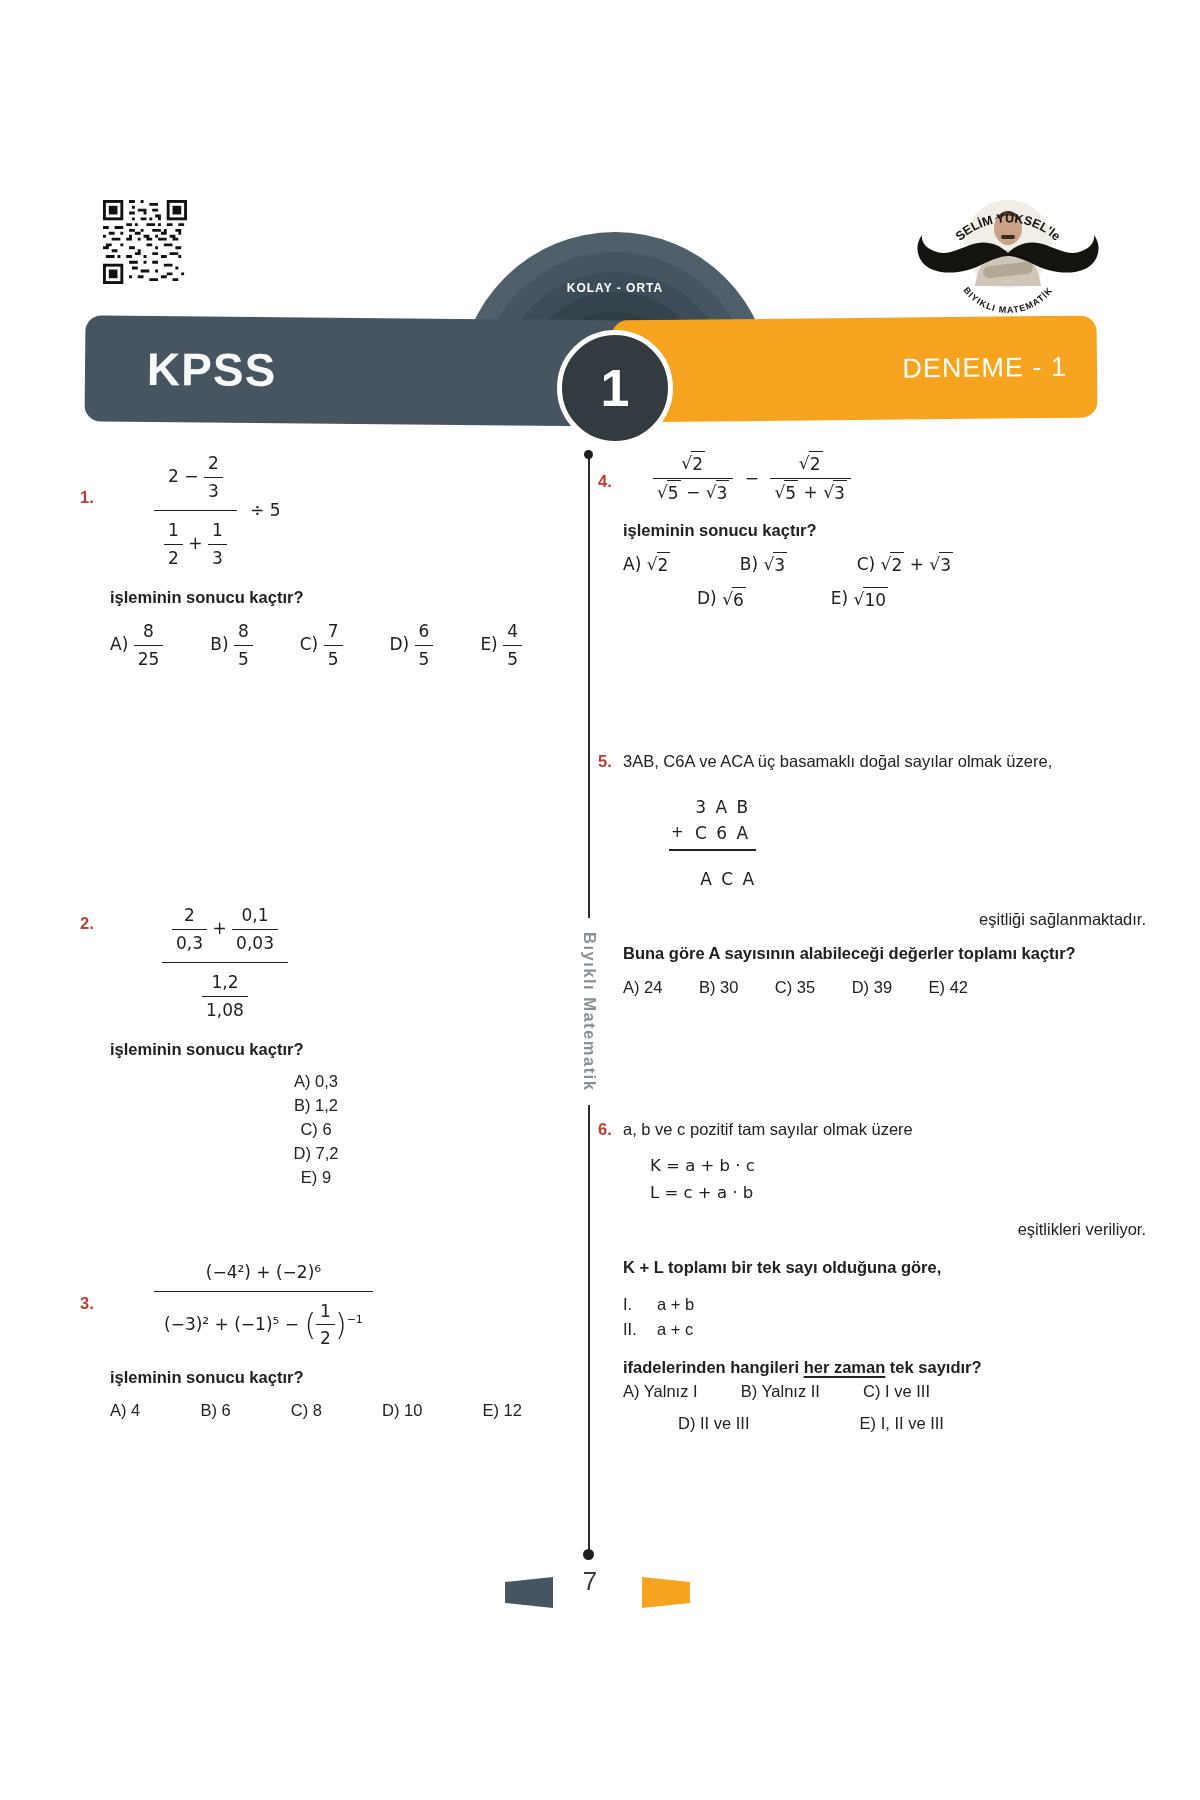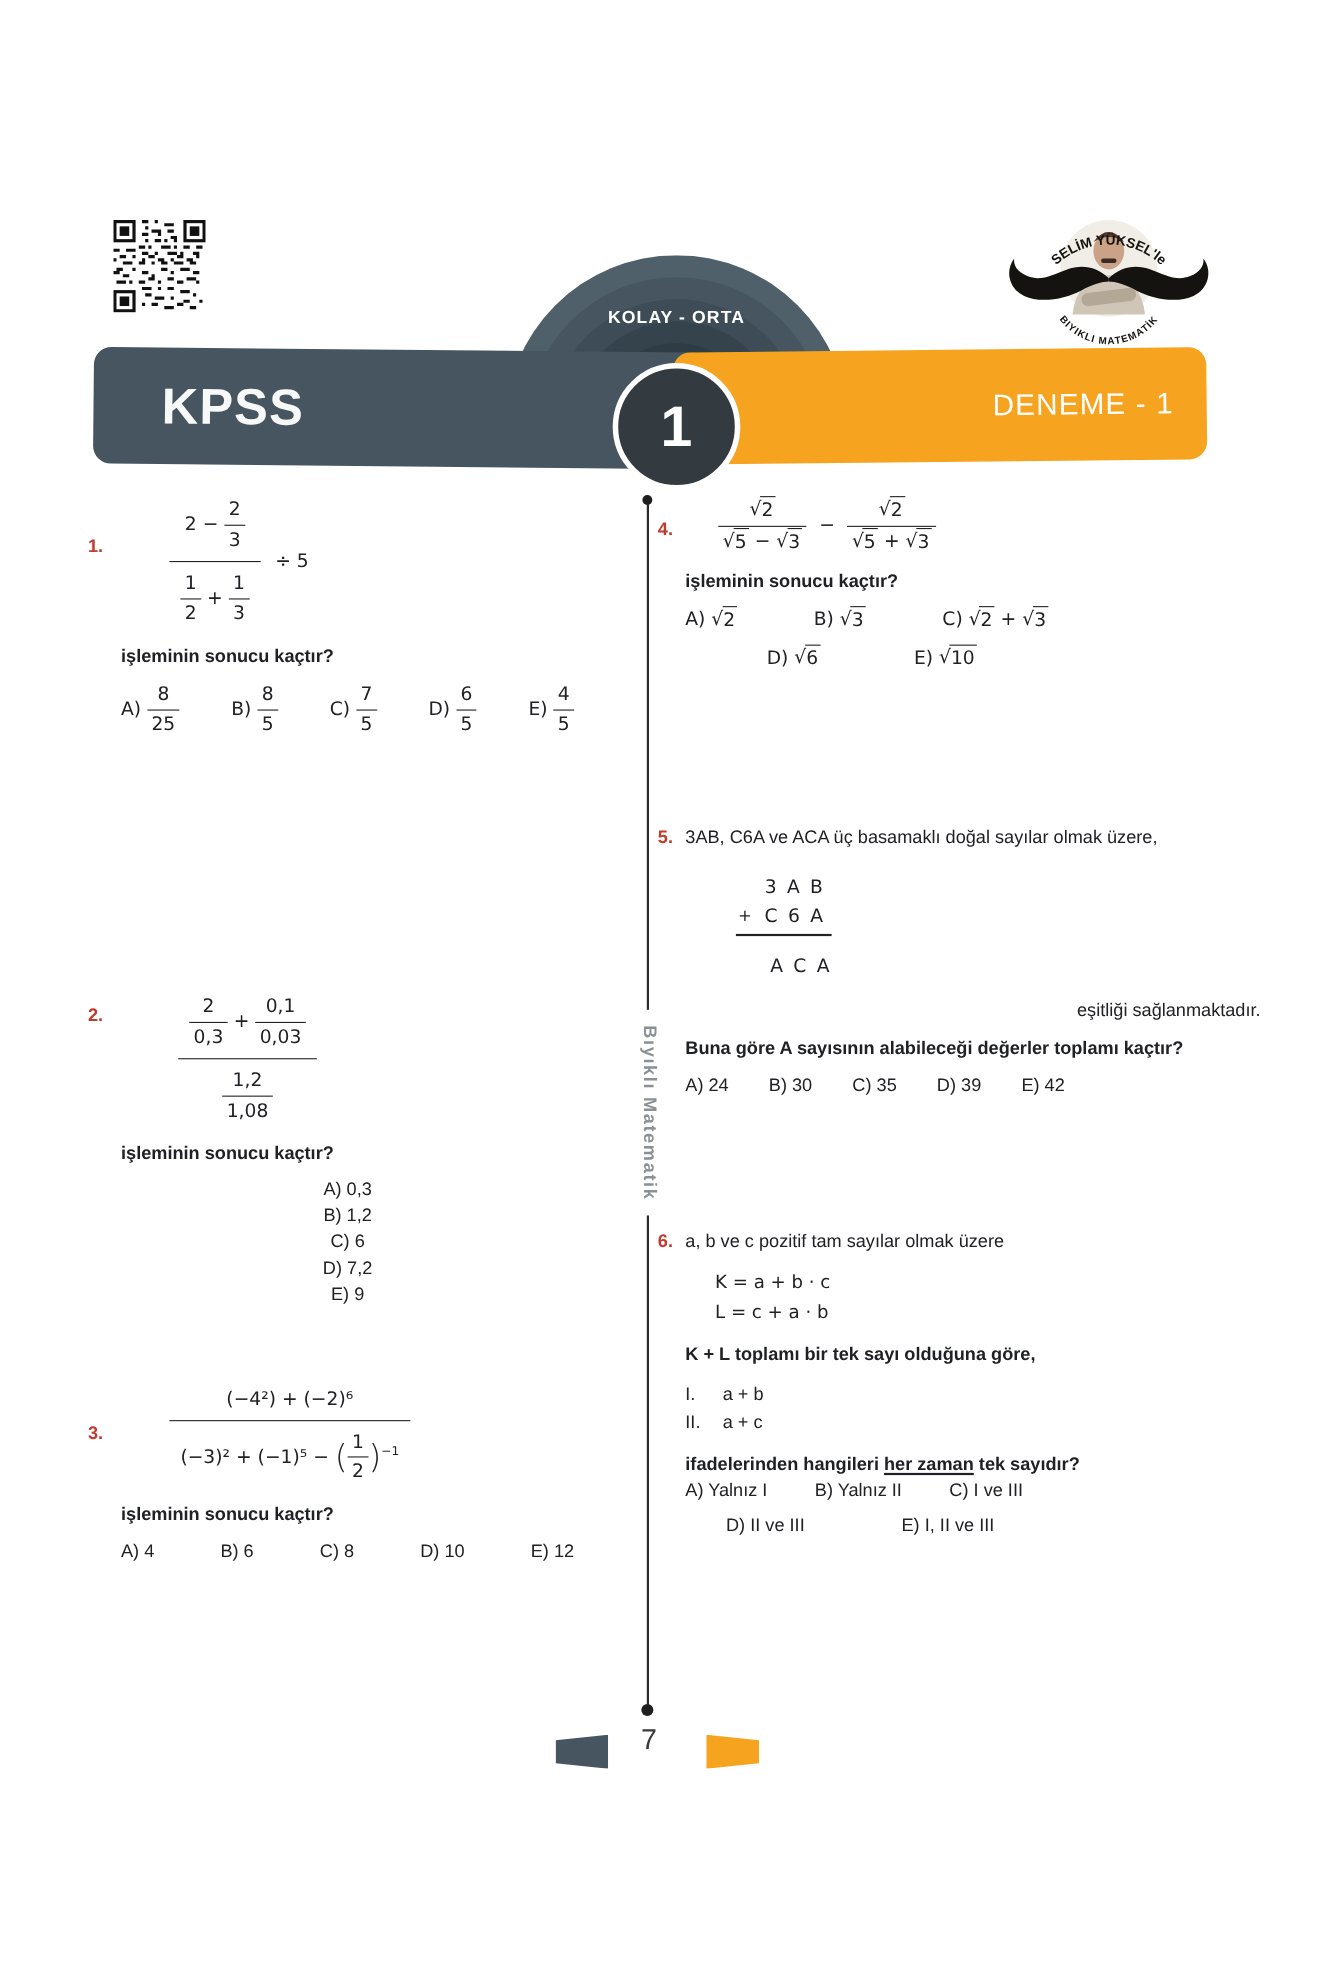--- a/index.html
+++ b/index.html
@@ -4,21 +4,21 @@
 <style>
   html,body{margin:0;padding:0;background:#fff;}
   .page{position:relative;width:1200px;height:1800px;background:#fff;overflow:hidden;
         font-family:"Liberation Sans",sans-serif;color:#202124;}
 
   
   .qr{position:absolute;left:103px;top:200px;width:84px;height:84px;}
   .rings{position:absolute;left:459px;top:232px;width:312px;height:188px;overflow:hidden;z-index:1;}
   .ring{position:absolute;border-radius:50%;}
   .level{position:absolute;left:505px;top:281px;width:220px;text-align:center;color:#fff;
-         font-weight:700;font-size:16px;letter-spacing:1px;z-index:3;}
+         font-weight:700;font-size:12px;letter-spacing:1px;z-index:3;}
   .banner-left{position:absolute;left:85px;top:318px;width:560px;height:106px;border-radius:16px;
                transform:rotate(0.55deg);z-index:2;display:flex;align-items:center;}
   .banner-left .kpss{color:#f7f8f8;font-weight:700;font-size:46px;letter-spacing:1px;padding-left:62px;}
   .banner-right{position:absolute;left:612px;top:318px;width:485px;height:102px;border-radius:16px;
                 transform:rotate(-0.6deg);z-index:2;display:flex;align-items:center;justify-content:flex-end;}
   .banner-right .deneme{color:#fff;font-size:27px;letter-spacing:1px;padding-right:30px;font-weight:400;}
   .numcircle{position:absolute;left:557px;top:330px;width:116px;height:116px;box-sizing:border-box;
              border-radius:50%;border:5px solid #fff;background:#343b40;z-index:4;
              display:flex;align-items:center;justify-content:center;color:#fff;font-size:52px;font-weight:700;}
   .logo{position:absolute;left:913px;top:190px;width:190px;height:124px;}
@@ -309,20 +309,21 @@
   </div>
 
   <div class="q qcolR" style="left:598px;top:1118px;width:548px;">
     <div class="qnum" style="color:#c03a2e;">6.</div>
     <div class="qbody">
       <div>a, b ve c pozitif tam sayılar olmak üzere</div>
       <div class="eqs">
         <div>K = a + b · c</div>
         <div>L = c + a · b</div>
       </div>
+      <div class="after-eq">eşitlikleri veriliyor.</div>
       <div class="bold-line">K + L toplamı bir tek sayı olduğuna göre,</div>
       <div class="items">
         <div class="item">
             <span class="roman">I.</span>
             <span>a + b</span>
           </div>
         <div class="item">
             <span class="roman">II.</span>
             <span>a + c</span>
           </div>
@@ -330,21 +331,21 @@
       <div class="bold-line">
         <span>ifadelerinden hangileri</span>
         <span class="ul">her zaman</span>
         <span>tek sayıdır?</span>
       </div>
       <div class="opts" style="width:307px;margin-top:0;">
         <span class="opt"><span>A)</span> <span>Yalnız I</span></span>
         <span class="opt"><span>B)</span> <span>Yalnız II</span></span>
         <span class="opt"><span>C)</span> <span>I ve III</span></span>
       </div>
-      <div class="opts" style="width:250px;margin-left:37px;margin-top:8px;justify-content:flex-start;gap:88px;">
+      <div class="opts" style="width:250px;margin-left:55px;margin-top:8px;justify-content:flex-start;gap:110px;">
         <span class="opt"><span>D)</span> <span>II ve III</span></span>
         <span class="opt"><span>E)</span> <span>I, II ve III</span></span>
       </div>
     </div>
   </div>
 
   <div class="fshape left" style="background:#46555f;"></div>
   <div class="pageno">7</div>
   <div class="fshape right" style="background:#f6a41f;"></div>
 

